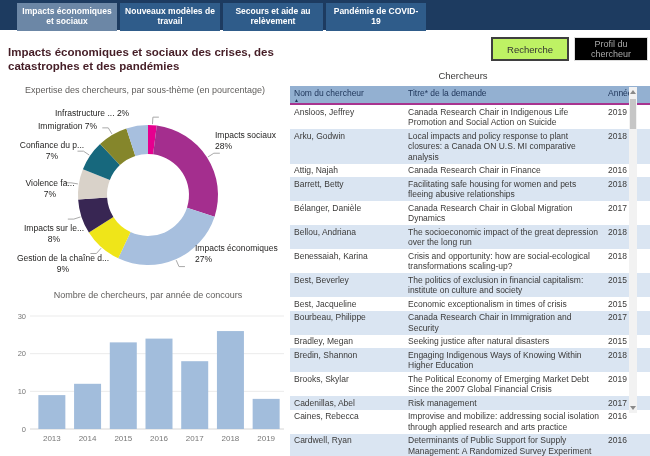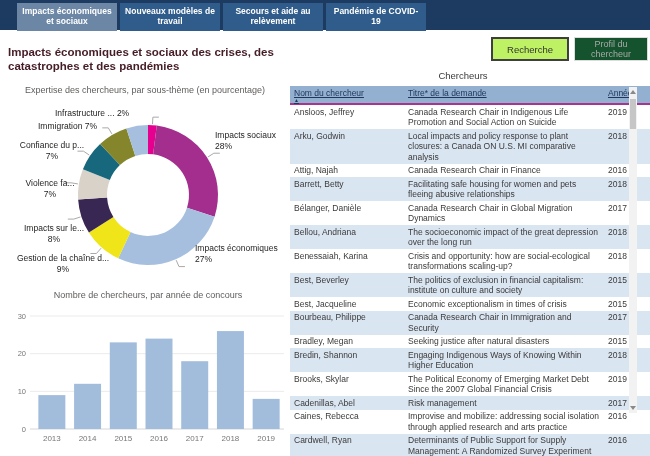--- a/index.html
+++ b/index.html
@@ -7,40 +7,40 @@
   .canvas{position:absolute;inset:0;}
 
   
   #nav{position:absolute;left:0;top:0;width:650px;height:30px;background:var(--nav-bg,#1d3b60);box-sizing:border-box;padding:3px 0 0 17px;display:flex;}
   .tab{width:100px;height:28px;margin-right:3px;background:var(--tab-bg,#2f5c8a);color:#fff;font-size:8.5px;font-weight:600;line-height:1.15;display:flex;align-items:center;justify-content:center;text-align:center;cursor:pointer;padding:0 4px;box-sizing:border-box;}
   .tab.selected{background:var(--tab-sel,#6c87a6);}
 
   
   .btn{position:absolute;box-sizing:border-box;font-family:"Liberation Sans",sans-serif;}
   #btn-search{left:491px;top:37px;width:78px;height:24px;background:#bef264;border:2px solid #3f3f3f;color:#333;font-size:9.5px;cursor:pointer;}
-  #btn-profile{left:574px;top:37px;width:74px;height:24px;background:#14532d;border:1px solid #dcdcdc;color:#a9a9a9;font-size:9px;}
+  #btn-profile{left:574px;top:37px;width:74px;height:24px;background:#000000;border:1px solid #dcdcdc;color:#a9a9a9;font-size:9px;}
 
   
   #page-title{position:absolute;left:8px;top:45px;width:276px;text-align:left;font-size:11.5px;font-weight:bold;color:var(--title-c,#451d26);line-height:1.25;margin:0;}
   .chart-sub{font-size:9px;color:#605e5c;text-align:center;}
   #donut-sub{position:absolute;left:6px;top:85px;width:278px;}
   #donut-area{position:absolute;left:8px;top:98px;width:280px;height:192px;}
   #donut-svg{position:absolute;left:0;top:0;}
   .dlabel{position:absolute;font-size:8.5px;color:#252423;line-height:1.35;white-space:nowrap;}
   .dlabel.center{text-align:center;white-space:normal;}
 
   #bar-area{position:absolute;left:8px;top:290px;width:280px;height:164px;}
   #bar-title{position:absolute;left:0;top:0;width:280px;}
   #bar-svg{position:absolute;left:0;top:13px;}
 
   
   #table-area{position:absolute;left:290px;top:70px;width:358px;height:386px;}
   #table-title{width:346px;text-align:center;font-size:9.5px;color:#3b3a39;margin-bottom:5px;}
   #grid{border-collapse:collapse;table-layout:fixed;width:338px;font-size:8.5px;color:#3b3a39;}
-  #grid th{background:var(--th-bg,#93b0d1);color:#20375b;font-weight:normal;text-align:left;padding:2px 4px 1px 4px;border-bottom:2px solid var(--th-line,#a8348f);font-size:8.5px;vertical-align:top;text-decoration:underline;}
+  #grid th{background:var(--th-bg,#93b0d1);color:#20375b;font-weight:normal;text-align:left;padding:2px 4px 1px 4px;border-bottom:2px solid var(--th-line,#a8348f);font-size:8.5px;vertical-align:top;}
   #grid td{padding:1.5px 4px;vertical-align:top;line-height:10.5px;}
   #grid tr.alt td{background:var(--alt-row,#dae5f2);}
   .sort-arrow{display:block;font-size:5px;line-height:4px;color:#20375b;}
   #scrollbar{position:absolute;left:339px;top:17px;width:8px;height:326px;background:#f2f2f2;}
   #sb-thumb{position:absolute;left:1px;top:12px;width:6px;height:30px;background:#c6c6c6;cursor:pointer;}
   .sb-arrow{position:absolute;left:1px;width:0;height:0;border-left:3px solid transparent;border-right:3px solid transparent;cursor:pointer;}
   #sb-up{top:3px;border-bottom:4px solid #8a8a8a;}
   #sb-down{bottom:3px;border-top:4px solid #8a8a8a;}
   #footnote{position:absolute;left:110px;top:360px;width:248px;font-size:8px;color:#3b3a39;line-height:1.45;}
 </style>

